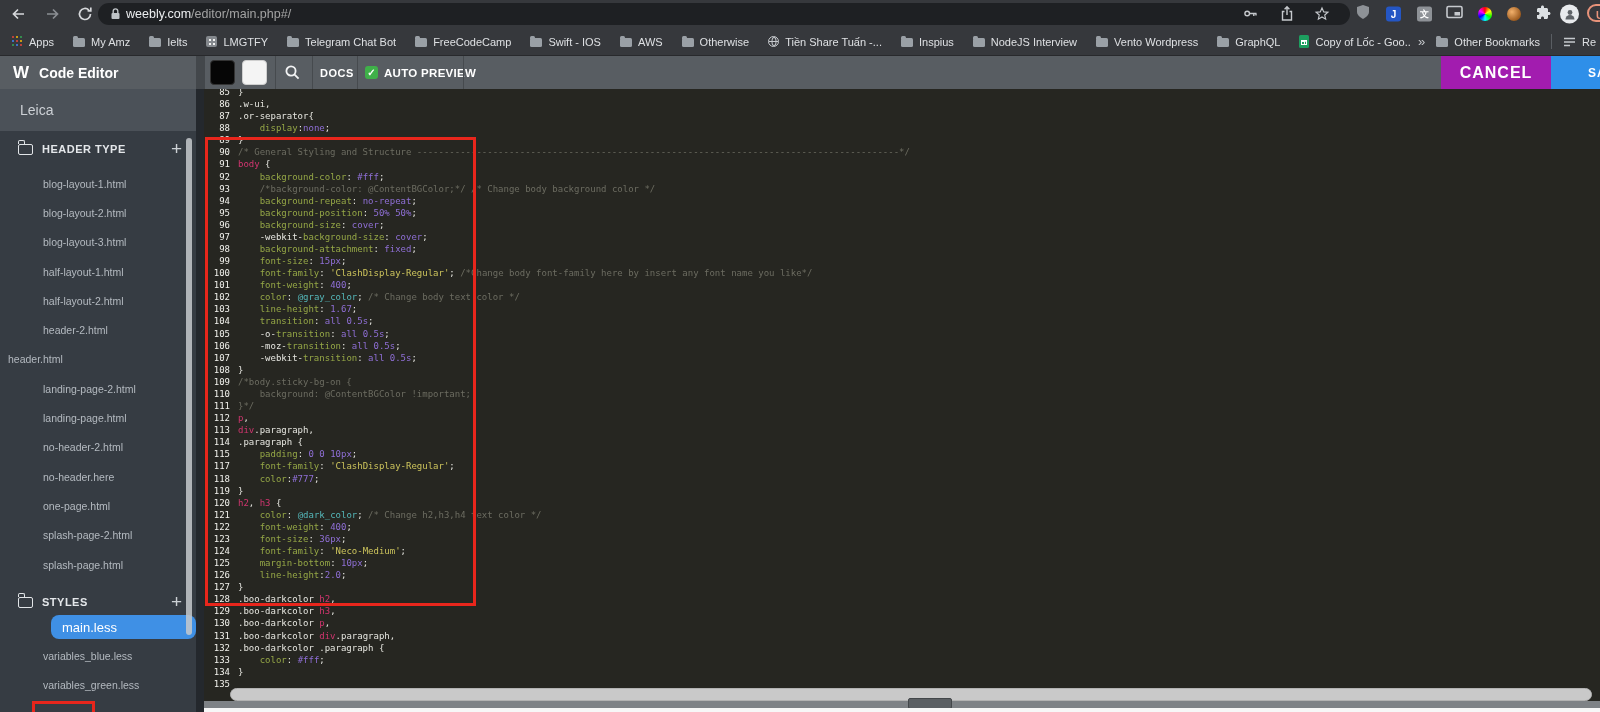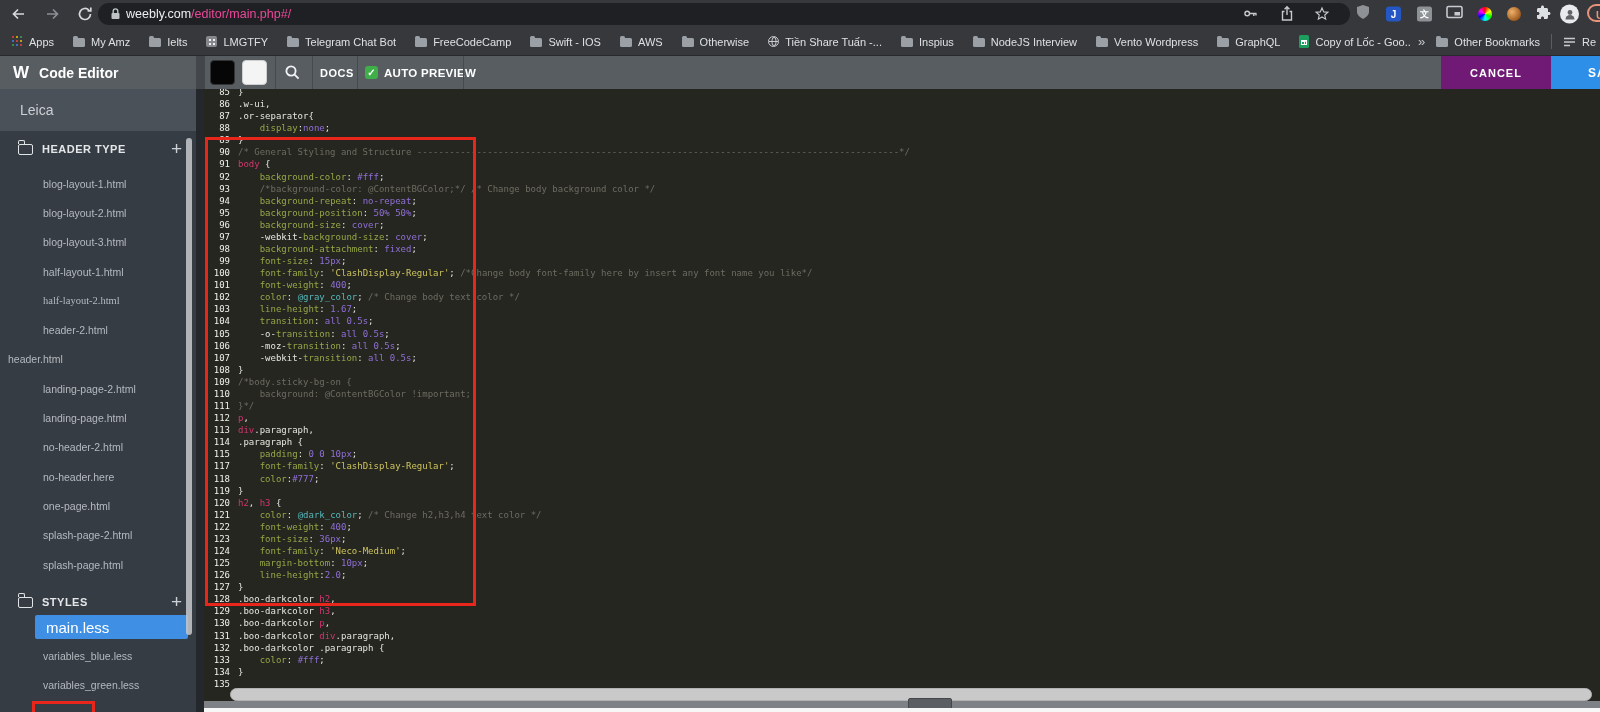--- a/index.html
+++ b/index.html
@@ -8,21 +8,21 @@
   html,body{margin:0;padding:0;background:#111;}
   .stage{position:relative;width:1600px;height:712px;overflow:hidden;background:#262621;
          font-family:"Liberation Sans",sans-serif;-webkit-font-smoothing:antialiased;}
 
   
   .chrome{position:absolute;left:0;top:0;width:1600px;height:28px;background:#36383c;}
   .navic{position:absolute;top:50%;transform:translateY(-50%);display:flex;align-items:center;}
   .urlbar{position:absolute;left:98px;top:3px;width:1252px;height:22px;border-radius:11px;background:#1e2023;}
   .lockic{position:absolute;left:12px;top:4px;}
   .urltxt{position:absolute;left:28px;top:0;height:22px;line-height:22px;font-size:12.5px;color:#eceef0;white-space:nowrap;}
-  .urltxt .path{color:#ec4899;}
+  .urltxt .path{color:#a3a3a3;}
   .pillic{position:absolute;top:3px;}
 
   .ext{position:absolute;top:50%;transform:translateY(-50%);}
   .tile{display:flex;align-items:center;justify-content:center;font-weight:700;}
   .tile-j{width:15px;height:15px;border-radius:3px;background:#2456c4;color:#fff;font-size:10px;}
   .tile-tr{width:15px;height:15px;border-radius:2.5px;background:#8e9297;color:#fff;font-size:9px;}
   .wheel{width:14px;height:14px;border-radius:50%;background:conic-gradient(#f00,#ff0,#0f0,#0ff,#00f,#f0f,#f00);}
   .monkey{width:14px;height:14px;border-radius:50%;background:radial-gradient(circle at 35% 35%,#f2b06b,#9c5a1e 72%);}
   .avatar{width:19px;height:19px;border-radius:50%;background:#e8eaed;display:flex;align-items:center;justify-content:center;}
   .updatepill{position:absolute;left:1587px;top:4px;width:42px;height:18px;border:2px solid #e8937a;border-radius:11px;
@@ -63,41 +63,41 @@
   .swatch{position:absolute;top:4px;width:25px;height:25px;border-radius:4px;box-sizing:border-box;}
   .sw-black{left:210px;background:#060606;border:1px solid #333;}
   .sw-white{left:242px;background:#f4f4f4;border:1px solid #cfcfcf;}
   .tdiv{position:absolute;top:0;width:1px;height:33px;background:#464a4e;}
   .searchic{position:absolute;left:284px;top:8px;}
   .docs{position:absolute;left:318px;top:0;width:38px;height:33px;display:flex;align-items:center;justify-content:center;
         color:#fff;font-size:11px;font-weight:700;letter-spacing:.5px;}
   .chk{position:absolute;left:365px;top:10px;width:13px;height:13px;border-radius:3px;background:var(--chk-green);
        color:#fff;font-size:10px;line-height:13px;text-align:center;font-weight:700;}
   .apv{position:absolute;left:384px;top:0;height:33px;display:flex;align-items:center;color:#fff;font-size:11.5px;font-weight:700;letter-spacing:.3px;}
-  .cancelbtn{position:absolute;left:1441px;top:0;width:110px;height:33px;background:#701a75;display:flex;align-items:center;justify-content:center;
-       color:#fff;font-size:11px;font-weight:700;letter-spacing:1px;}
+  .cancelbtn{position:absolute;left:1441px;top:0;width:110px;height:33px;background:#a21caf;display:flex;align-items:center;justify-content:center;
+       color:#fff;font-size:16px;font-weight:700;letter-spacing:1px;}
   .savebtn{position:absolute;left:1551px;top:0;width:110px;height:33px;background:var(--save-blue);display:flex;align-items:center;justify-content:center;
        color:#fff;font-size:12px;font-weight:700;letter-spacing:1px;}
 
   
   .sidebar{position:absolute;left:0;top:89px;width:196px;height:623px;background:#363c43;overflow:hidden;}
   .sstrip{position:absolute;left:196px;top:89px;width:8px;height:623px;background:#24282d;}
   .leica{height:42px;background:#4b5158;color:#ccd0d5;font-size:14px;display:flex;align-items:center;padding-left:20px;}
   .sechead{position:absolute;left:0;width:196px;height:24px;display:flex;align-items:center;}
   .sechead .t{margin-left:9px;color:#e4e7ea;font-size:11px;font-weight:600;letter-spacing:.5px;}
   .plus{position:absolute;right:14px;top:0;height:24px;line-height:23px;font-size:19px;font-weight:300;color:#ccd1d5;}
   .secfolder{margin-left:18px;width:15px;height:11px;border:1.5px solid #e2e5e8;border-radius:2px;position:relative;box-sizing:border-box;}
   .secfolder::before{content:"";position:absolute;top:-4.5px;left:-1.5px;width:7px;height:4px;border:1.5px solid #e2e5e8;border-bottom:none;
     border-radius:2px 2px 0 0;box-sizing:border-box;}
   #files-list{position:absolute;left:0;right:0;top:80px;}
   #styles-list{position:absolute;left:0;right:0;top:524px;}
   .file-item{display:flex;align-items:center;padding-left:43px;font-size:10.5px;color:#b4bac0;box-sizing:border-box;}
   .file-item.sel{padding-left:35px;}
-  .pill{width:153px;height:24px;background:var(--sel-blue);border-radius:2px;color:#fff;display:flex;align-items:center;
-        padding-left:11px;box-sizing:border-box;font-size:15px;}
+  .pill{width:153px;height:24px;background:var(--sel-blue);border-radius:8px;color:#fff;display:flex;align-items:center;
+        padding-left:11px;box-sizing:border-box;font-size:13px;margin-left:16px;}
   .sbscroll{position:absolute;left:186px;top:49px;width:6px;height:497px;border-radius:3px;background:#c6c9cc;opacity:.85;}
 
   
   .code{position:absolute;left:204px;top:89px;width:1396px;height:623px;background:#262621;overflow:hidden;}
   #lines{position:absolute;left:0;top:-3px;right:0;}
   .cl{height:12.08px;line-height:12.08px;font-family:"DejaVu Sans Mono",monospace;font-size:9px;white-space:pre;color:#e6e6e0;}
   .cl .num{display:inline-block;width:26px;text-align:right;margin-right:8px;color:#f1f1ec;}
   .tk-d{color:#e6e6e0;} .tk-p{color:#95a746;} .tk-a{color:#8f6fd6;} .tk-s{color:#cdc45c;}
   .tk-v{color:#55b8ba;} .tk-c{color:#6c6c61;} .tk-t{color:#d1356f;}
   .hscroll{position:absolute;left:26px;top:599px;width:1362px;height:13px;border-radius:7px;background:#c9c9c9;border:1px solid #b2b2b2;box-sizing:border-box;}
@@ -299,21 +299,21 @@
     <div class="sechead" style="top:48px">
       <span class="secfolder"></span>
       <span class="t">HEADER TYPE</span>
       <span class="plus">+</span>
     </div>
     <div id="files-list">
         <div class="file-item" style="height: 29.3px;">blog-layout-1.html</div>
         <div class="file-item" style="height: 29.3px;">blog-layout-2.html</div>
         <div class="file-item" style="height: 29.3px;">blog-layout-3.html</div>
         <div class="file-item" style="height: 29.3px;">half-layout-1.html</div>
-        <div class="file-item" style="height: 29.3px; font-family: Liberation Serif, serif;">half-layout-2.html</div>
+        <div class="file-item" style="height: 29.3px;">half-layout-2.html</div>
         <div class="file-item" style="height: 29.3px;">header-2.html</div>
         <div class="file-item" style="height: 29.3px; padding-left: 8px;">header.html</div>
         <div class="file-item" style="height: 29.3px;">landing-page-2.html</div>
         <div class="file-item" style="height: 29.3px;">landing-page.html</div>
         <div class="file-item" style="height: 29.3px;">no-header-2.html</div>
         <div class="file-item" style="height: 29.3px;">no-header.here</div>
         <div class="file-item" style="height: 29.3px;">one-page.html</div>
         <div class="file-item" style="height: 29.3px;">splash-page-2.html</div>
         <div class="file-item" style="height: 29.3px; text-align: right;">splash-page.html</div>
       </div>

